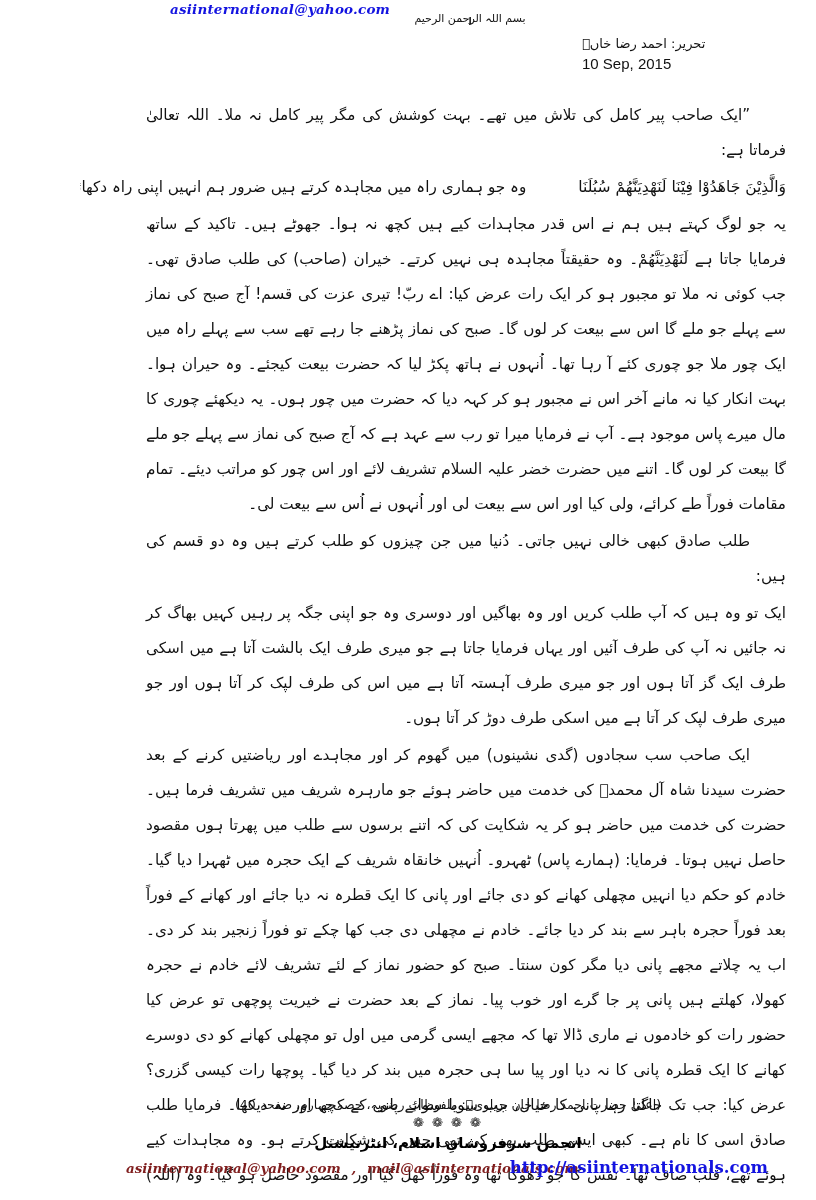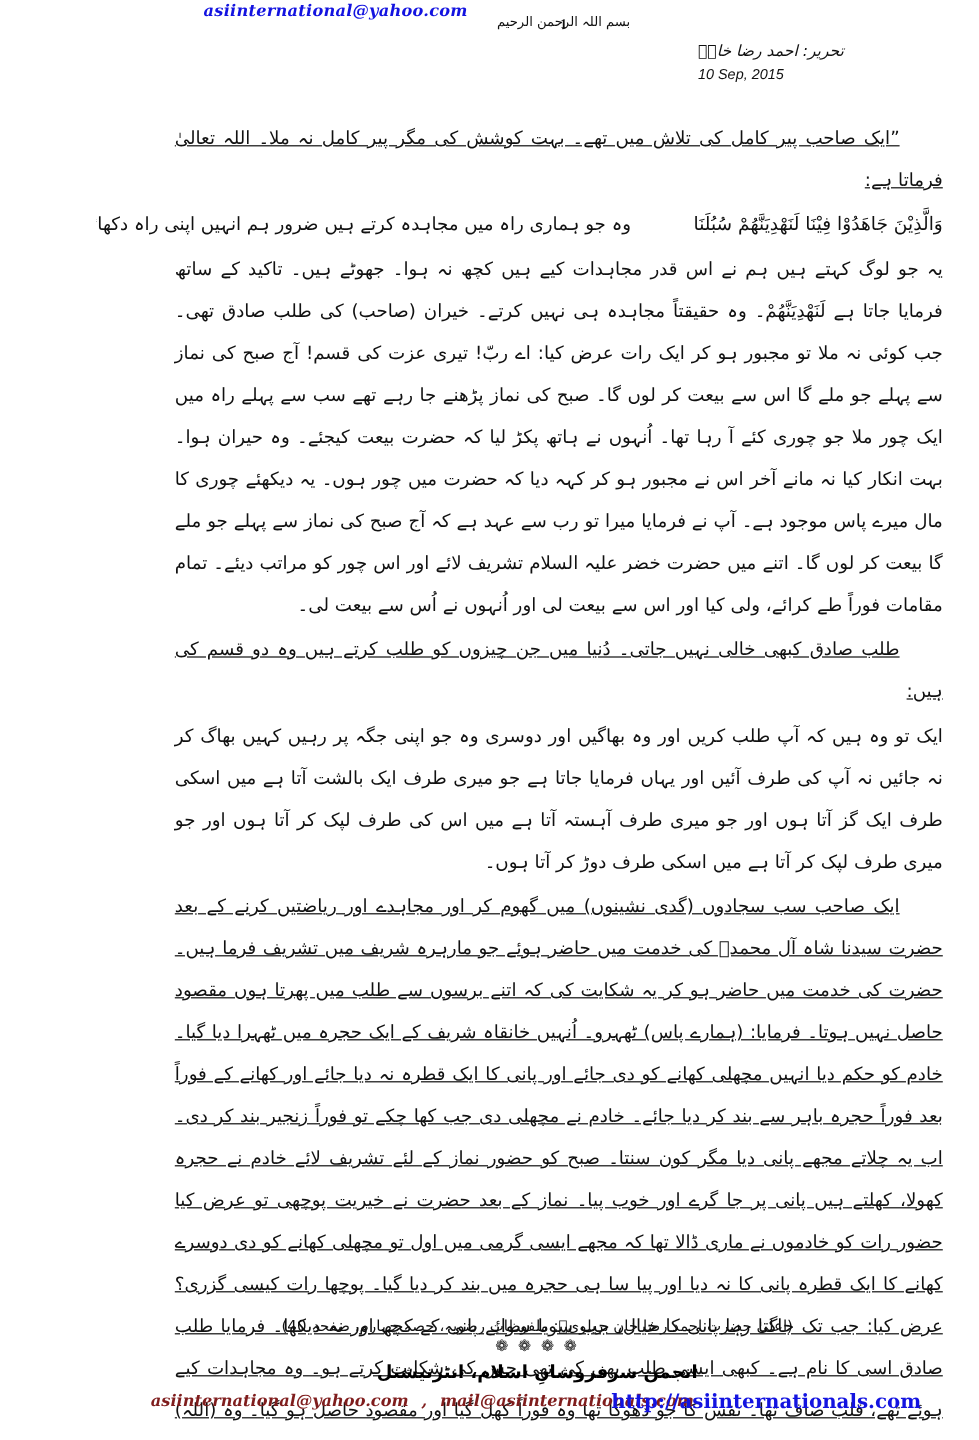--- a/index.html
+++ b/index.html
@@ -58,40 +58,39 @@
     font-weight: bold;
     font-size: 11px;
     color: #111;
     direction: ltr;
   }
 
   
   .title-band {
     position: relative;
     height: 68px;
-    font-style: italic;
   }
   .byline {
     position: absolute;
     right: 34px;
     top: 4px;
     text-align: left;
     width: 200px;
   }
   .byline .author {
     font-family: "DejaVu Sans", sans-serif;
     font-size: 13px;
     color: #111;
     text-align: left;
     line-height: 1.5;
     white-space: nowrap;
   }
   .byline .date {
     font-family: "Liberation Sans", sans-serif;
-    font-size: 12px;
+    font-size: 15px;
     color: #111;
     text-align: left;
     direction: ltr;
     margin-top: 1px;
   }
   .headline {
     position: absolute;
     left: 0;
     right: 0;
     top: 14px;
@@ -113,21 +112,20 @@
     font-size: 15.2px;
     line-height: 35px;
     color: #111;
     text-align: justify;
     text-align-last: right;
     margin: 0 0 2px 0;
     direction: rtl;
   }
   .para.indent {
     text-indent: 36px;
-    text-decoration: underline;
   }
   .ayah-line {
     font-family: "DejaVu Sans", sans-serif;
     font-size: 15.2px;
     line-height: 35px;
     color: #111;
     display: flex;
     flex-direction: row;
     justify-content: flex-start;
     gap: 52px;

